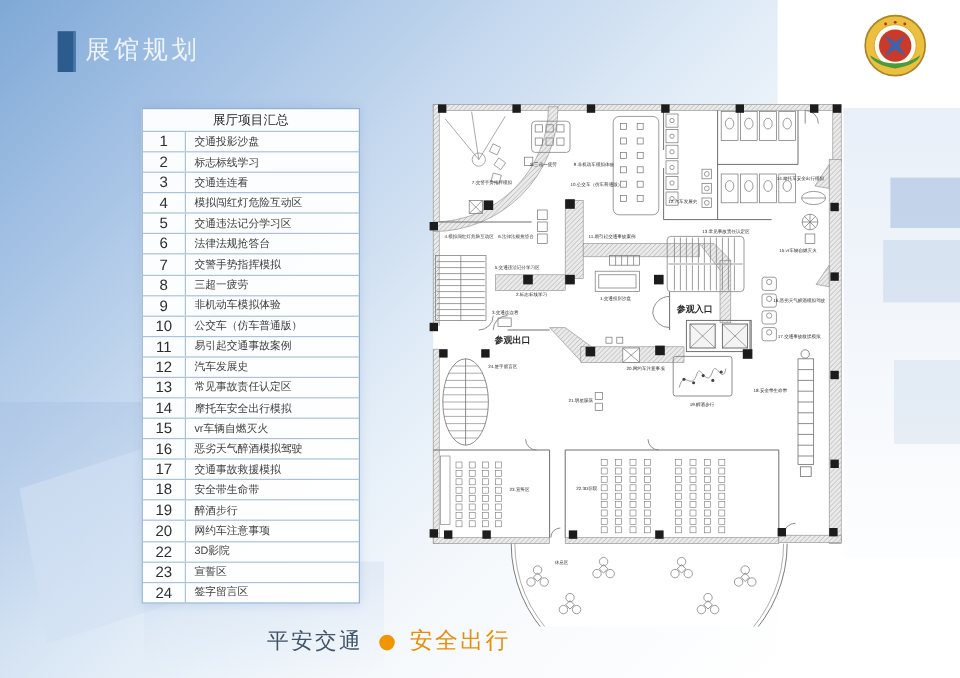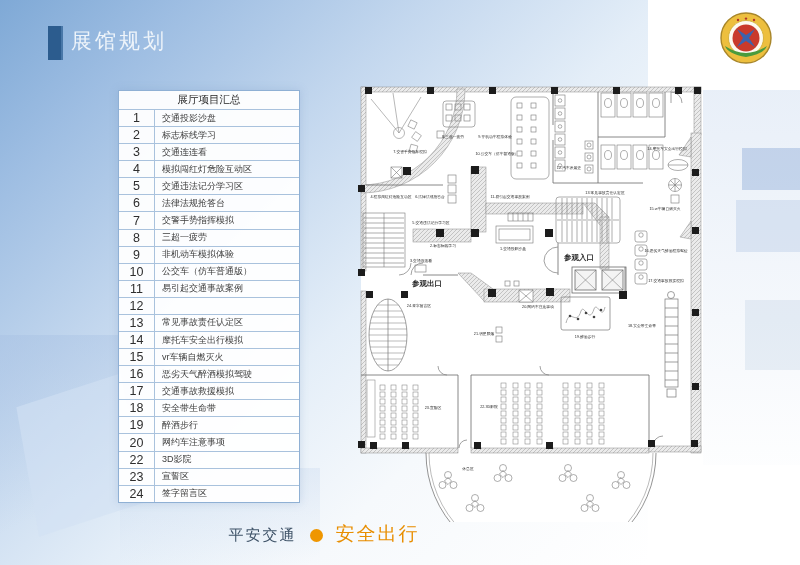--- a/index.html
+++ b/index.html
@@ -14,21 +14,21 @@
   #summary-table{position:absolute;left:118px;top:90px;width:180px;border:1px solid #8fb0d4;background:rgba(255,255,255,0.95);box-shadow:0 0 8px rgba(110,145,190,0.25);}
   .thead{height:18px;display:flex;align-items:center;justify-content:center;font-size:10.5px;font-weight:normal;color:#1f1f1f;}
   .trow{display:flex;height:17.08px;box-sizing:border-box;border-top:1px solid #a9c2dd;}
   .tnum{width:36px;box-sizing:border-box;display:flex;align-items:center;justify-content:center;font-size:12.5px;color:#2e2e2e;border-right:1px solid #a9c2dd;}
   .tlabel{flex:1;display:flex;align-items:center;padding-left:7px;font-size:9px;color:#3d3d3d;white-space:nowrap;}
   
   #floor-plan{position:absolute;left:353px;top:85px;}
   #floor-plan text{font-family:"Liberation Sans",sans-serif;fill:#2b2b2b;}
   
   #footer{position:absolute;left:0;top:521px;width:100%;text-align:center;font-family:"DejaVu Serif",serif;}
-  #footer .ft-left{font-size:15px;letter-spacing:2px;color:#3f5368;margin-top:44px;}
+  #footer .ft-left{font-size:18px;letter-spacing:2px;color:#3f5368;margin-top:44px;}
   #footer .ft-dot{display:inline-block;width:13px;height:13px;border-radius:50%;background:#ef9600;margin:0 13px;vertical-align:middle;}
   #footer .ft-right{font-size:19px;letter-spacing:2px;color:#e88e00;}
   #badge-logo{position:absolute;left:716px;top:10px;}
 </style>
 </head>
 <body>
 
 <div id="slide">
 
   <div class="ghost" style="left:0;top:335px;width:165px;height:230px;background:linear-gradient(155deg,rgba(170,195,228,0.55),rgba(255,255,255,0) 65%);"></div>
@@ -94,20 +94,21 @@
     <div class="trow">
         <div class="tnum">10</div>
         <div class="tlabel">公交车（仿车普通版）</div>
       </div>
     <div class="trow">
         <div class="tnum">11</div>
         <div class="tlabel">易引起交通事故案例</div>
       </div>
     <div class="trow">
         <div class="tnum">12</div>
+        <div class="tlabel">汽车发展史</div>
       </div>
     <div class="trow">
         <div class="tnum">13</div>
         <div class="tlabel">常见事故责任认定区</div>
       </div>
     <div class="trow">
         <div class="tnum">14</div>
         <div class="tlabel">摩托车安全出行模拟</div>
       </div>
     <div class="trow">

